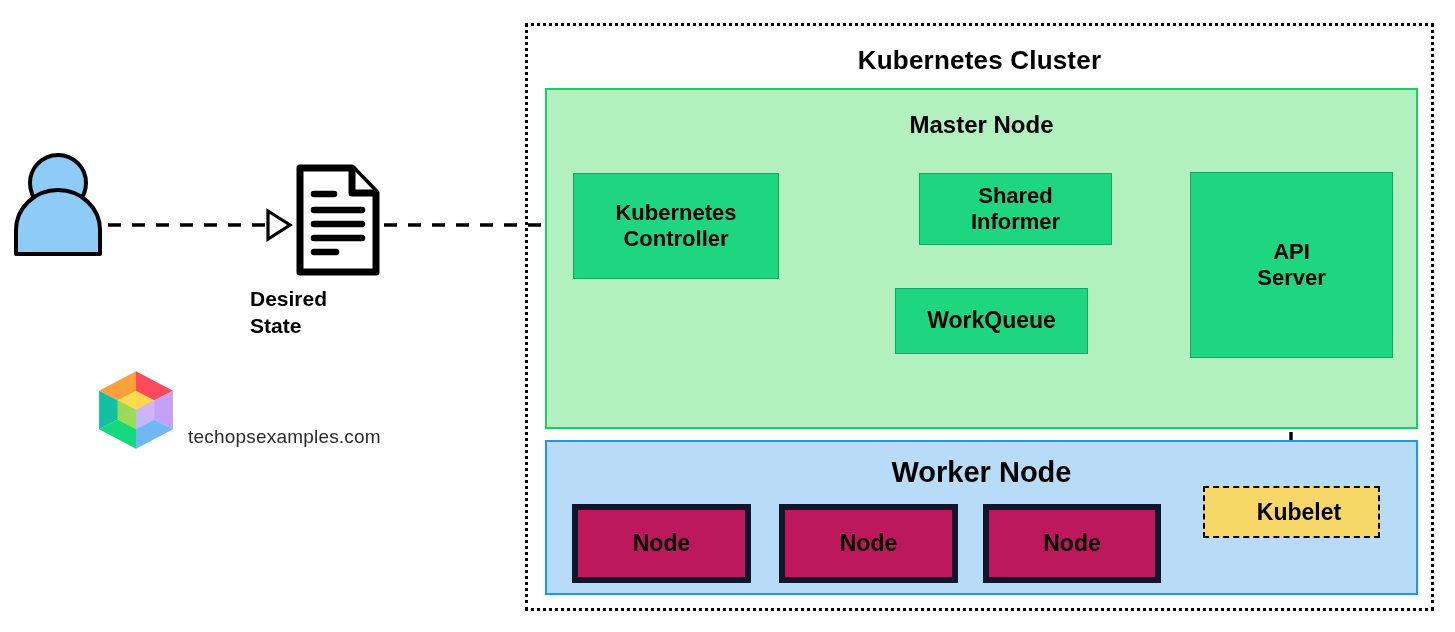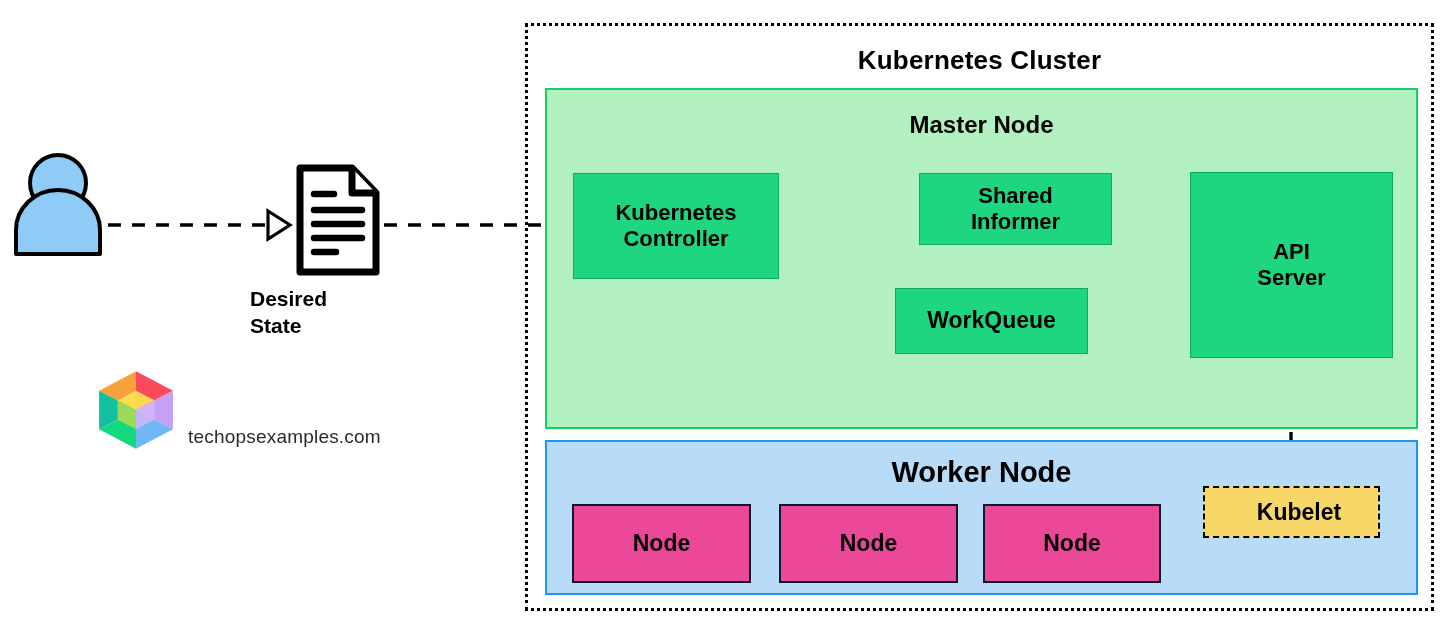--- a/index.html
+++ b/index.html
@@ -51,21 +51,21 @@
     font-size:22px;font-weight:bold;color:#000;line-height:1.18;
     white-space:pre-line;
   }
   .b-controller{left:573px;top:173px;width:206px;height:106px;}
   .b-informer{left:895px;top:173px;width:193px;height:72px;margin-left:24px;}
   .b-workqueue{left:895px;top:288px;width:193px;height:66px;font-size:23px;}
   .b-apiserver{left:1190px;top:172px;width:203px;height:186px;}
 
   
   .nbox{
-    background:#ec4899;border:2px solid #0f172a;
+    background:#be185d;border:6px solid #0f172a;
     display:flex;align-items:center;justify-content:center;
     font-size:23px;font-weight:bold;color:#000;
   }
   .n1{left:572px;top:504px;width:179px;height:79px;}
   .n2{left:779px;top:504px;width:179px;height:79px;}
   .n3{left:983px;top:504px;width:178px;height:79px;}
 
   
   .kubelet{
     left:1203px;top:486px;width:177px;height:52px;

